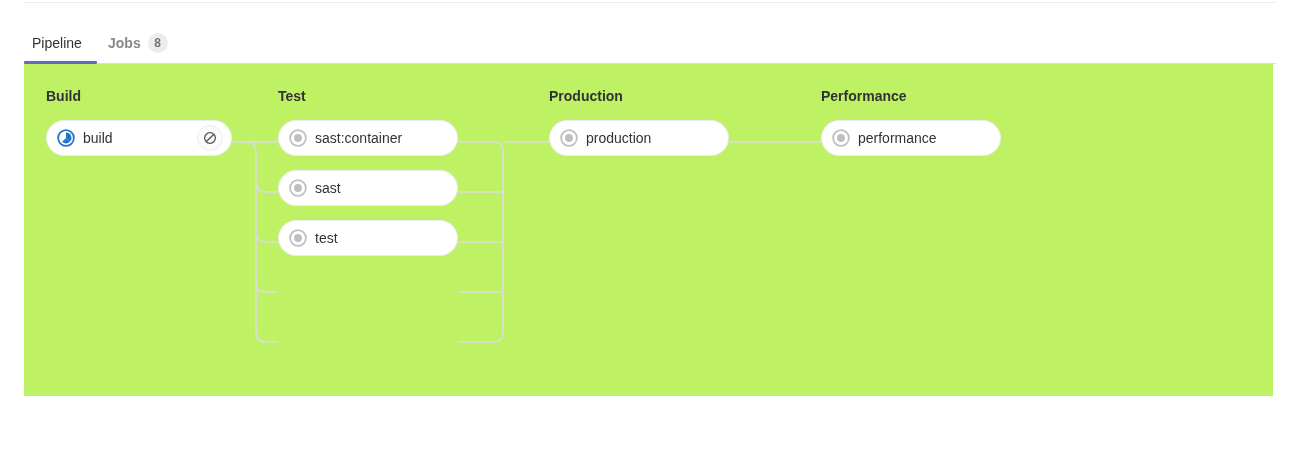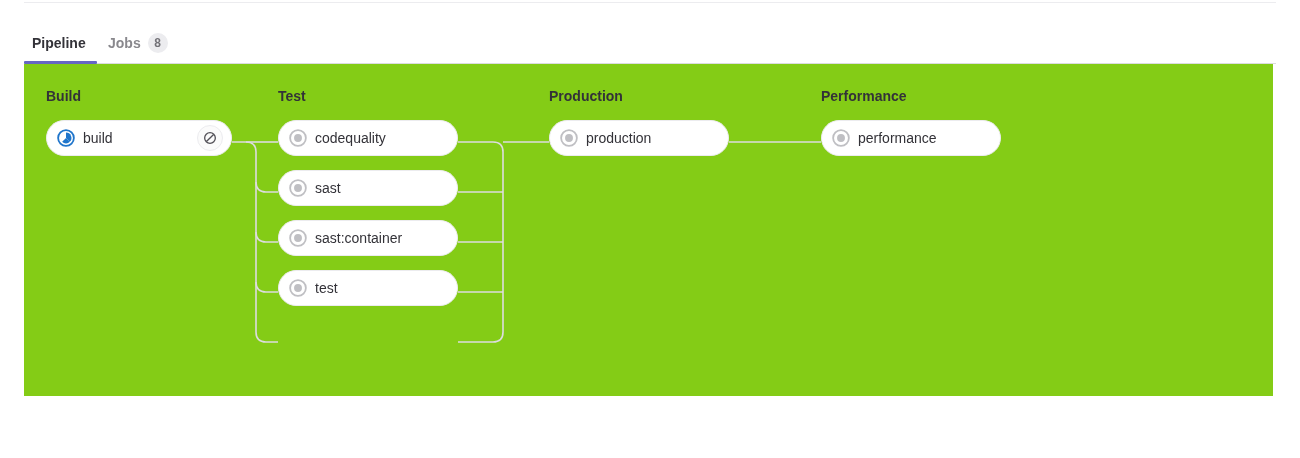--- a/index.html
+++ b/index.html
@@ -49,21 +49,21 @@
     height: 42px;
     display: flex;
     align-items: center;
     gap: 7px;
     font-size: 14px;
     white-space: nowrap;
     cursor: pointer;
   }
   .tab-pipeline {
     left: 32px;
-    font-weight: bold;
+    font-weight: normal;
     color: #333238;
   }
   .tab-jobs {
     left: 108px;
     color: #89888d;
     font-weight: bold;
   }
   .tab-underline {
     position: absolute;
     left: 24px;
@@ -88,21 +88,21 @@
     line-height: 1;
   }
 
   
   .graph-panel {
     position: absolute;
     left: 24px;
     top: 64px;
     width: 1249px;
     height: 332px;
-    background: #84cc16;
+    background: #bef264;
   }
 
   
   .links {
     position: absolute;
     left: 0;
     top: 0;
     width: 1249px;
     height: 332px;
     pointer-events: none;
@@ -225,43 +225,36 @@
         </span>
       </div>
 
     </div>
   </div>
 
   <div class="stage" style="left:0;">
     <div class="stage-title" style="left:254px;">Test</div>
     <div class="stage-jobs" style="left:254px; width:180px;">
 
-      <div class="job">
-        <svg class="status-icon" width="18" height="18" viewBox="0 0 16 16">
-          <circle cx="8" cy="8" r="7" fill="#ffffff" stroke="#bfbfc3" stroke-width="1.6"></circle>
-          <circle cx="8" cy="8" r="3.5" fill="#bfbfc3"></circle>
-        </svg>
-        <span class="job-label">codequality</span>
-      </div>
-
+
+
+      <div class="job">
+        <svg class="status-icon" width="18" height="18" viewBox="0 0 16 16">
+          <circle cx="8" cy="8" r="7" fill="#ffffff" stroke="#bfbfc3" stroke-width="1.6"></circle>
+          <circle cx="8" cy="8" r="3.5" fill="#bfbfc3"></circle>
+        </svg>
+        <span class="job-label">sast:container</span>
+      </div>
 
       <div class="job">
         <svg class="status-icon" width="18" height="18" viewBox="0 0 16 16">
           <circle cx="8" cy="8" r="7" fill="#ffffff" stroke="#bfbfc3" stroke-width="1.6"></circle>
           <circle cx="8" cy="8" r="3.5" fill="#bfbfc3"></circle>
         </svg>
         <span class="job-label">sast</span>
-      </div>
-
-      <div class="job">
-        <svg class="status-icon" width="18" height="18" viewBox="0 0 16 16">
-          <circle cx="8" cy="8" r="7" fill="#ffffff" stroke="#bfbfc3" stroke-width="1.6"></circle>
-          <circle cx="8" cy="8" r="3.5" fill="#bfbfc3"></circle>
-        </svg>
-        <span class="job-label">sast:container</span>
       </div>
 
       <div class="job">
         <svg class="status-icon" width="18" height="18" viewBox="0 0 16 16">
           <circle cx="8" cy="8" r="7" fill="#ffffff" stroke="#bfbfc3" stroke-width="1.6"></circle>
           <circle cx="8" cy="8" r="3.5" fill="#bfbfc3"></circle>
         </svg>
         <span class="job-label">test</span>
       </div>
 

